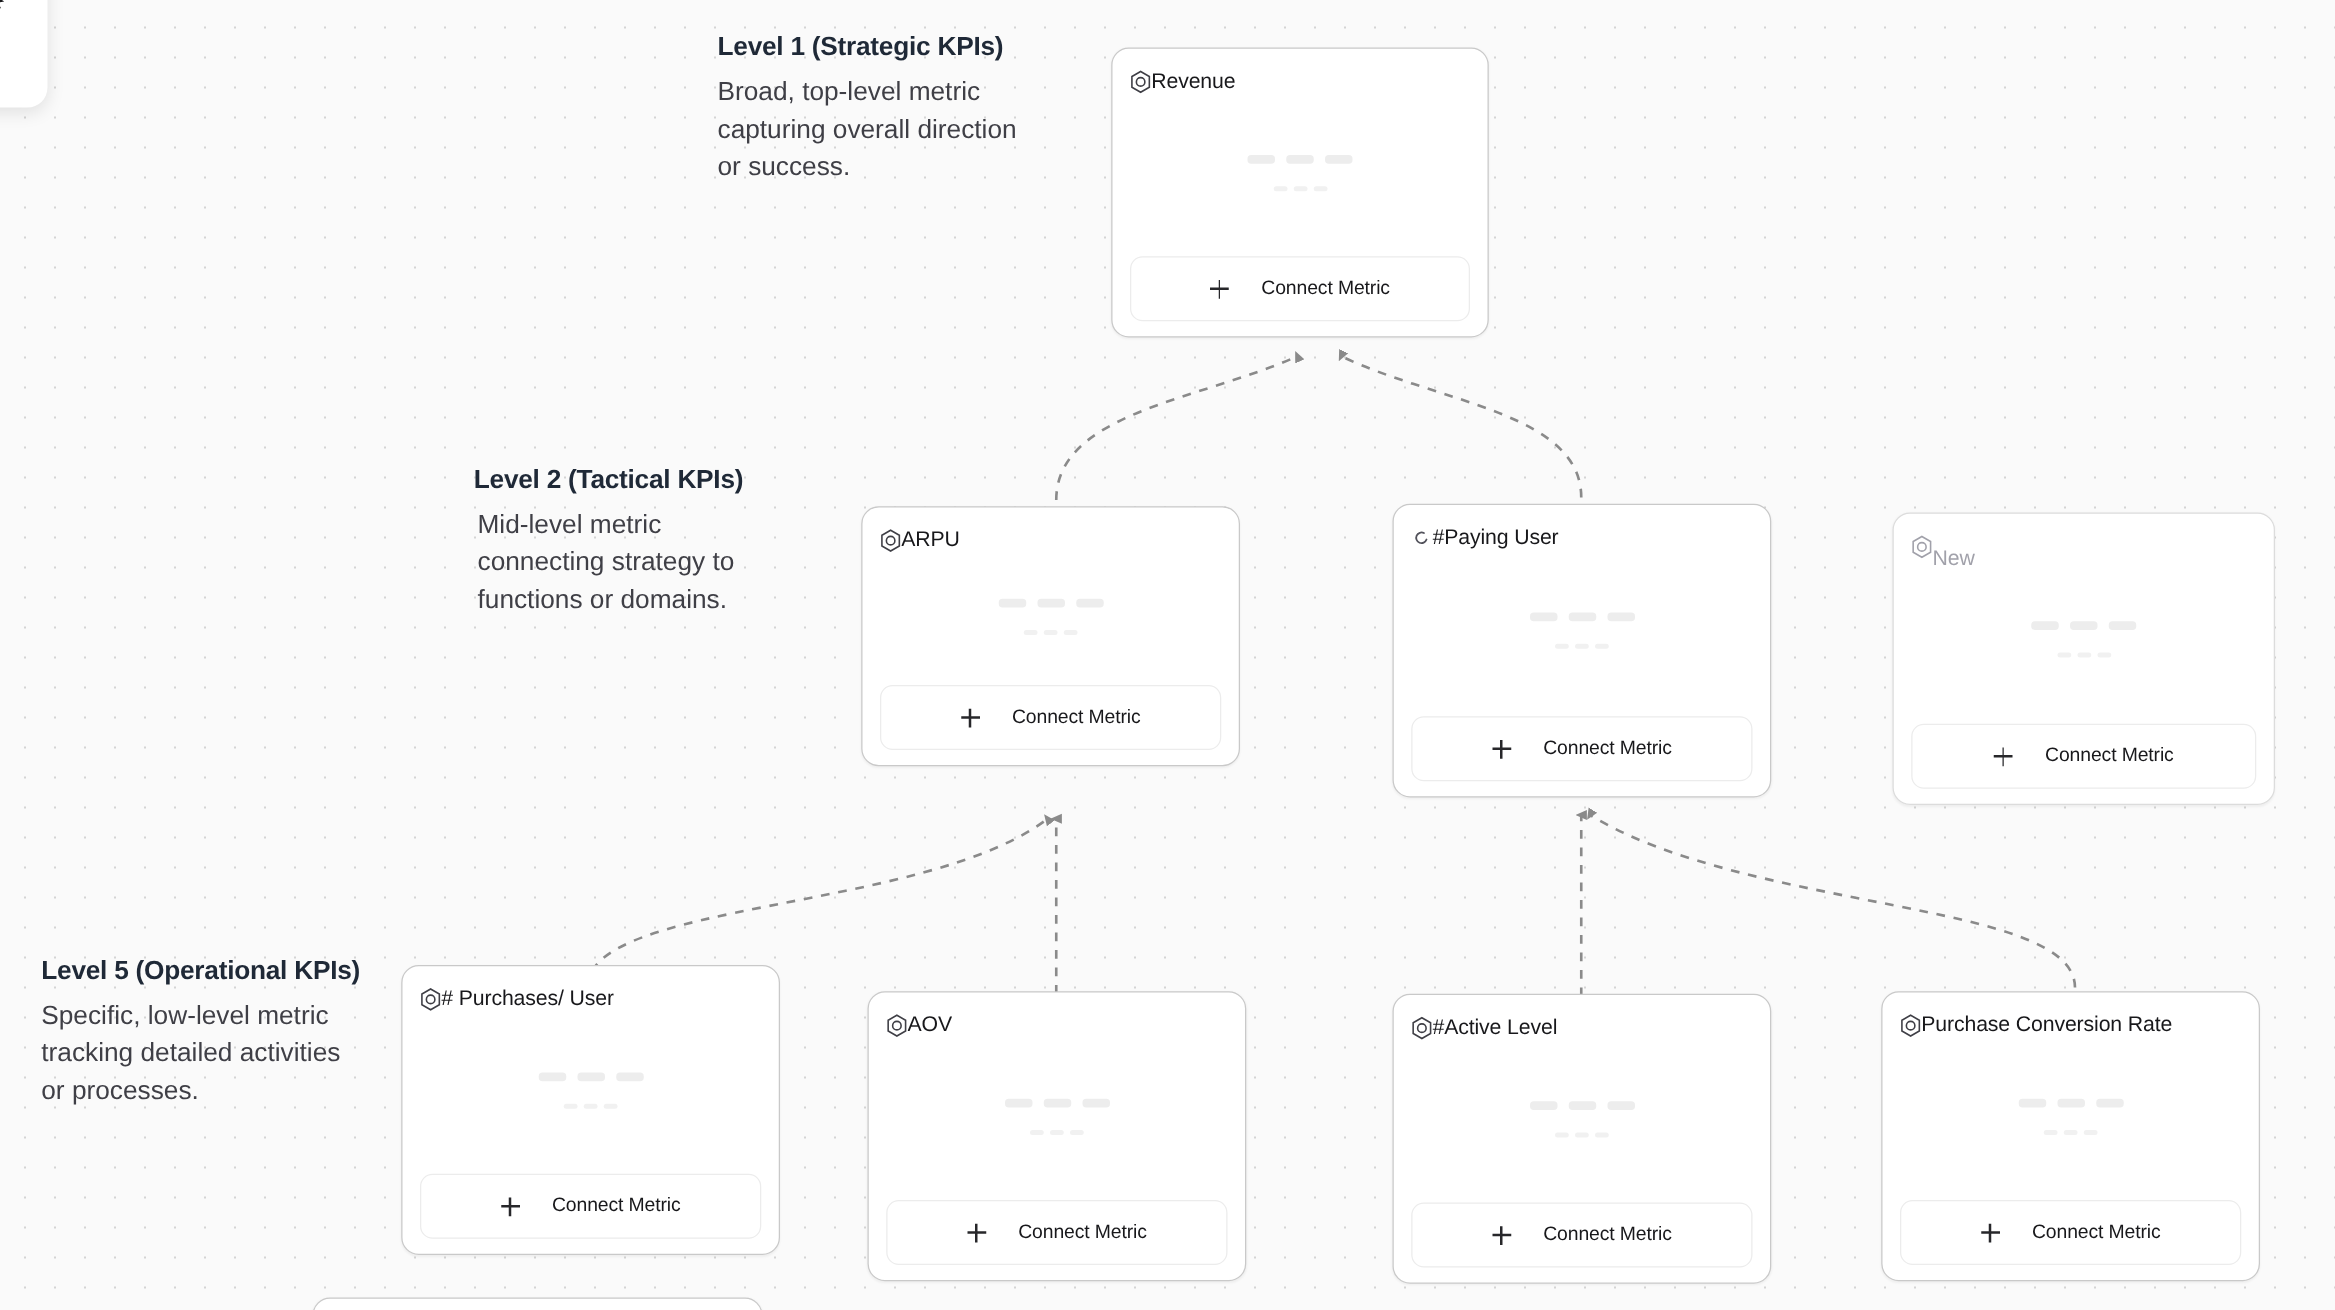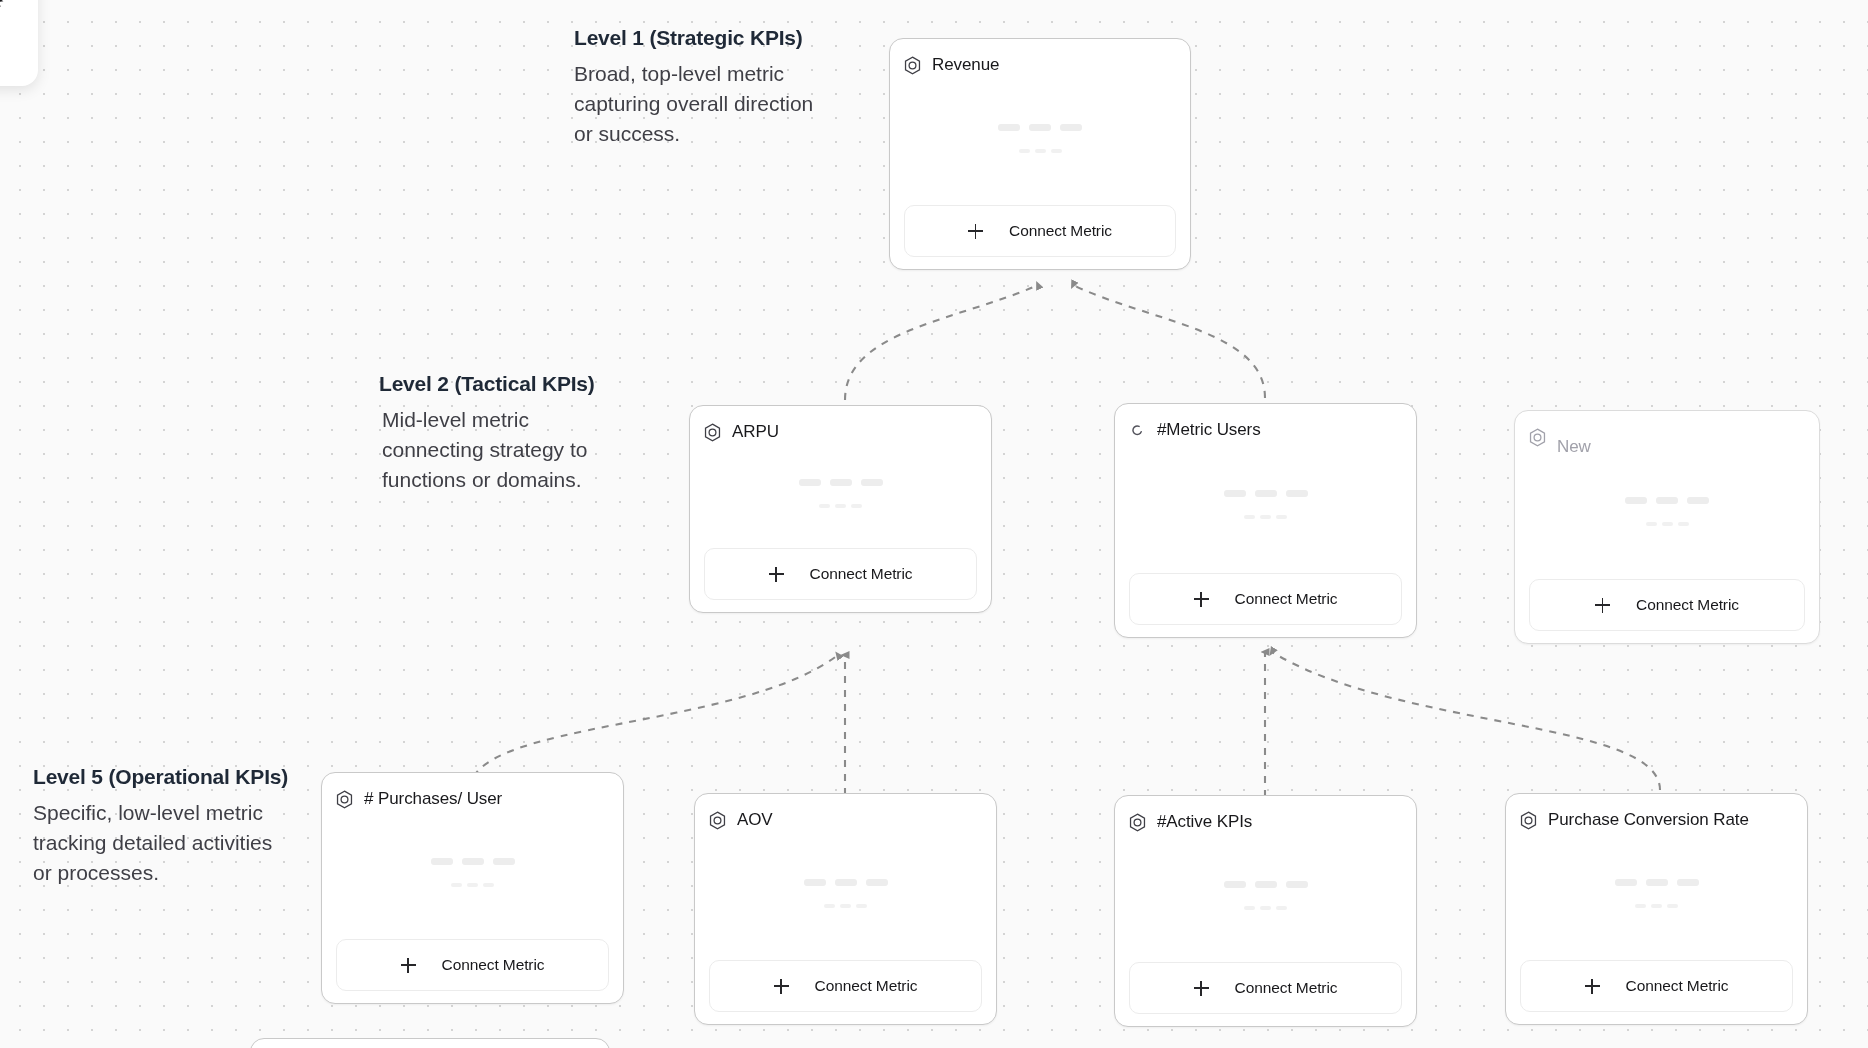--- a/index.html
+++ b/index.html
@@ -66,21 +66,20 @@
     flex-direction: column;
     padding: 14px 14px 12px 14px;
   }
   .metric-card.muted {
     border-color: #dcdcdc;
   }
 
   .card-head {
     display: flex;
     align-items: center;
-    gap: 11px;
     height: 24px;
     flex: 0 0 auto;
   }
   .card-icon {
     width: 17px;
     height: 19px;
     flex: 0 0 auto;
     display: block;
   }
   .card-title {
@@ -275,21 +274,21 @@
       <span class="plus-icon"></span>
       <span class="connect-label">Connect Metric</span>
     </div>
   </div>
 
   <div class="metric-card" style="left:1114px; top:403px; width:303px; height:235px;">
     <div class="card-head">
       <svg class="card-icon" viewBox="0 0 20 22">
         <path d="M14.3 8.2 A5 5 0 1 0 12.8 14.6" fill="none" stroke="#52525b" stroke-width="1.7" stroke-linecap="round" transform="rotate(-35 10 11)"></path>
       </svg>
-      <span class="card-title">#Metric Users</span>
+      <span class="card-title">#Paying User</span>
     </div>
     <div class="card-body">
       <div class="skel-row">
         <span class="skel w1"></span>
         <span class="skel w2"></span>
         <span class="skel w3"></span>
       </div>
       <div class="skel-row small">
         <span class="skel s"></span>
         <span class="skel s"></span>
@@ -379,21 +378,21 @@
       <span class="connect-label">Connect Metric</span>
     </div>
   </div>
 
   <div class="metric-card" style="left:1114px; top:795px; width:303px; height:232px;">
     <div class="card-head">
       <svg class="card-icon" viewBox="0 0 20 22">
         <path d="M10 1.2 L18.2 5.9 L18.2 16.1 L10 20.8 L1.8 16.1 L1.8 5.9 Z" fill="none" stroke="#3f3f46" stroke-width="1.5"></path>
         <circle cx="10" cy="11" r="4" fill="none" stroke="#3f3f46" stroke-width="1.5"></circle>
       </svg>
-      <span class="card-title">#Active KPIs</span>
+      <span class="card-title">#Active Level</span>
     </div>
     <div class="card-body">
       <div class="skel-row">
         <span class="skel w1"></span>
         <span class="skel w2"></span>
         <span class="skel w3"></span>
       </div>
       <div class="skel-row small">
         <span class="skel s"></span>
         <span class="skel s"></span>

